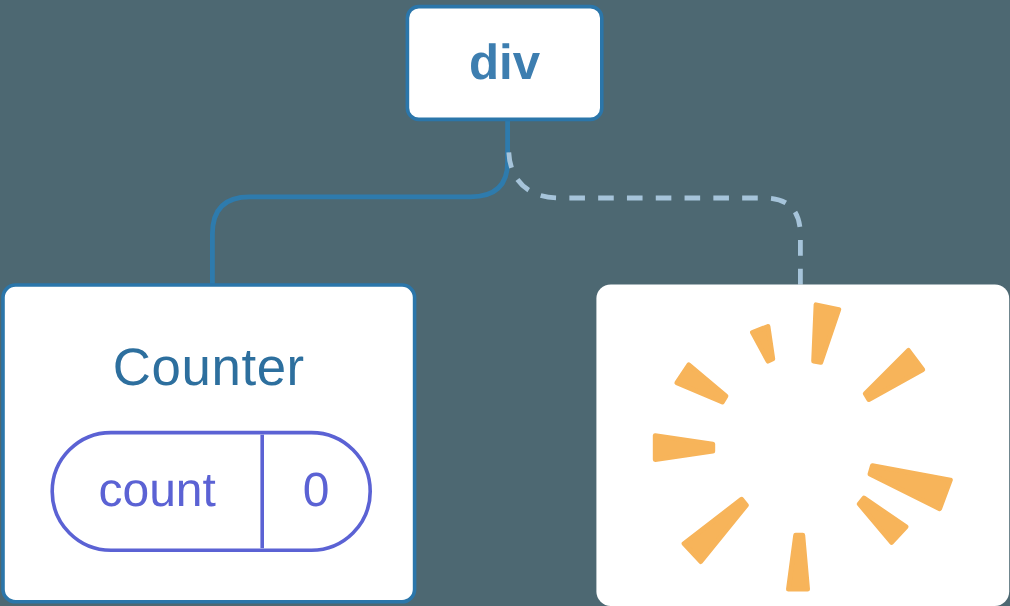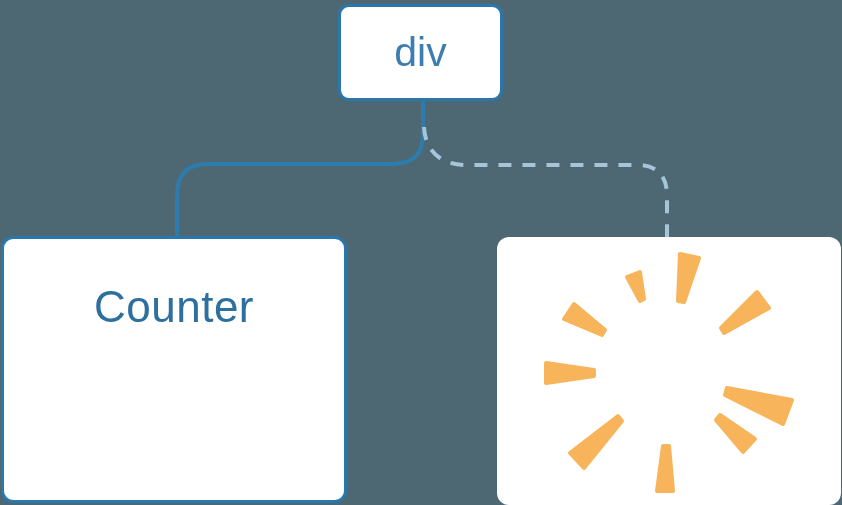--- a/index.html
+++ b/index.html
@@ -28,20 +28,21 @@
     z-index: 1;
     box-sizing: border-box;
   }
   .node.root {
     left: 338px; top: 4px;
     width: 165px; height: 97px;
     border: 3px solid #2b76aa;
     display: flex;
     align-items: center;
     justify-content: center;
+    font-weight: bold;
   }
   .root-label {
     color: #3d7eb0;
     font-size: 41px;
     line-height: 1;
   }
   .node.counter {
     left: 1px; top: 236px;
     width: 346px; height: 267px;
     border: 3px solid #2b76aa;
@@ -106,20 +107,25 @@
     <path d="M 423 99 V 135 Q 423 164 392 164 H 208 Q 177 164 177 195 V 240" fill="none" stroke="#2e7bad" stroke-width="4"></path>
     <path d="M 424 127 C 425 150 440 165 466 165 H 637 Q 667 165 667 196 V 240" fill="none" stroke="#a6c4da" stroke-width="4" stroke-dasharray="13 11"></path>
   </svg>
 
   <div class="node root">
     <span class="root-label">div</span>
   </div>
 
   <div class="node counter">
     <div class="counter-title">Counter</div>
+    <div class="state-pill">
+      <span class="state-key">count</span>
+      <span class="pill-divider"></span>
+      <span class="state-value">0</span>
+    </div>
   </div>
 
   <div class="node destroyed">
     <svg class="poof-svg" width="344" height="268" viewBox="0 0 344 268" xmlns="http://www.w3.org/2000/svg">
       <g fill="#f7b45a" stroke="#f7b45a" stroke-width="4" stroke-linejoin="round">
         <polygon points="187,65 202,21 183,17 181,64"></polygon>
         <polygon points="147,62 143,35 130,40 143,64"></polygon>
         <polygon points="227,96 272,71 260,55 224,91"></polygon>
         <polygon points="228,158 286,187 295,163 230,151"></polygon>
         <polygon points="219,183 246,215 258,202 223,178"></polygon>

